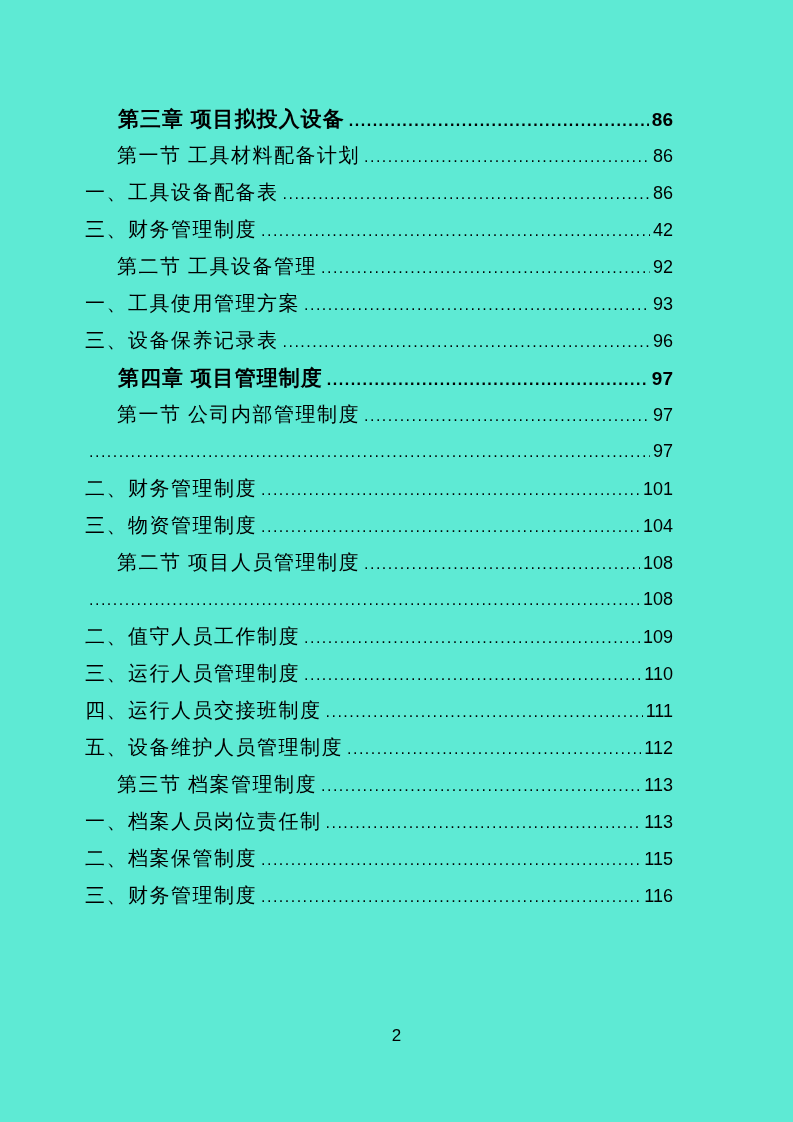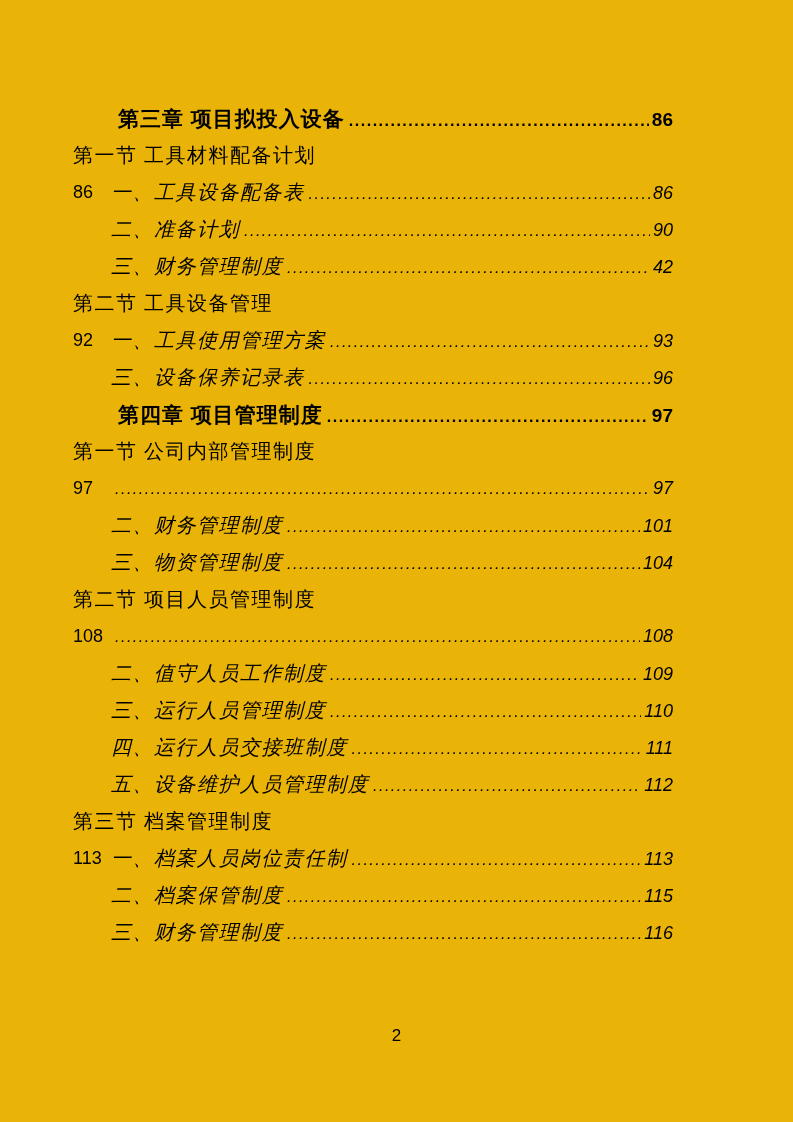--- a/index.html
+++ b/index.html
@@ -4,21 +4,21 @@
 <style>
   html, body {
     margin: 0;
     padding: 0;
     background: #ffffff;
   }
   .doc-page {
     position: relative;
     width: 793px;
     height: 1122px;
-    background: #eab308;
+    background: #5eead4;
     overflow: hidden;
     color: #000000;
   }
   .toc {
     position: absolute;
     top: 100px;
     left: 0;
     right: 120px;
   }
   .toc-line {
@@ -29,34 +29,32 @@
     white-space: nowrap;
   }
   .toc-line.level-1 {
     margin-left: 118px;
     font-family: "Liberation Sans", "DejaVu Sans", sans-serif;
     font-weight: 700;
     font-size: 21px;
     letter-spacing: 1px;
   }
   .toc-line.level-2 {
-    margin-left: 69px;
+    margin-left: 117px;
     font-family: "Liberation Serif", "DejaVu Serif", serif;
     font-weight: 400;
     font-size: 20px;
     letter-spacing: 1.5px;
-    flex-direction: column;
   }
   .toc-line.level-3 {
-    margin-left: 111px;
+    margin-left: 85px;
     font-family: "Liberation Serif", "DejaVu Serif", serif;
     font-weight: 400;
     font-size: 20px;
     letter-spacing: 1.5px;
-    font-style: italic;
   }
   .toc-label {
     flex: 0 0 auto;
   }
   .toc-dots {
     flex: 1 1 auto;
     overflow: hidden;
     white-space: nowrap;
     margin: 0 3px 0 4px;
     font-family: "Liberation Sans", "DejaVu Sans", sans-serif;
@@ -108,25 +106,20 @@
     <span class="toc-dots"></span>
     <span class="toc-page-num">86</span>
   </div>
 
   <div class="toc-line level-3">
     <span class="toc-label">一、工具设备配备表</span>
     <span class="toc-dots"></span>
     <span class="toc-page-num">86</span>
   </div>
 
-  <div class="toc-line level-3">
-    <span class="toc-label">二、准备计划</span>
-    <span class="toc-dots"></span>
-    <span class="toc-page-num">90</span>
-  </div>
 
   <div class="toc-line level-3">
     <span class="toc-label">三、财务管理制度</span>
     <span class="toc-dots"></span>
     <span class="toc-page-num">42</span>
   </div>
 
   <div class="toc-line level-2">
     <span class="toc-label">第二节 工具设备管理</span>
     <span class="toc-dots"></span>

